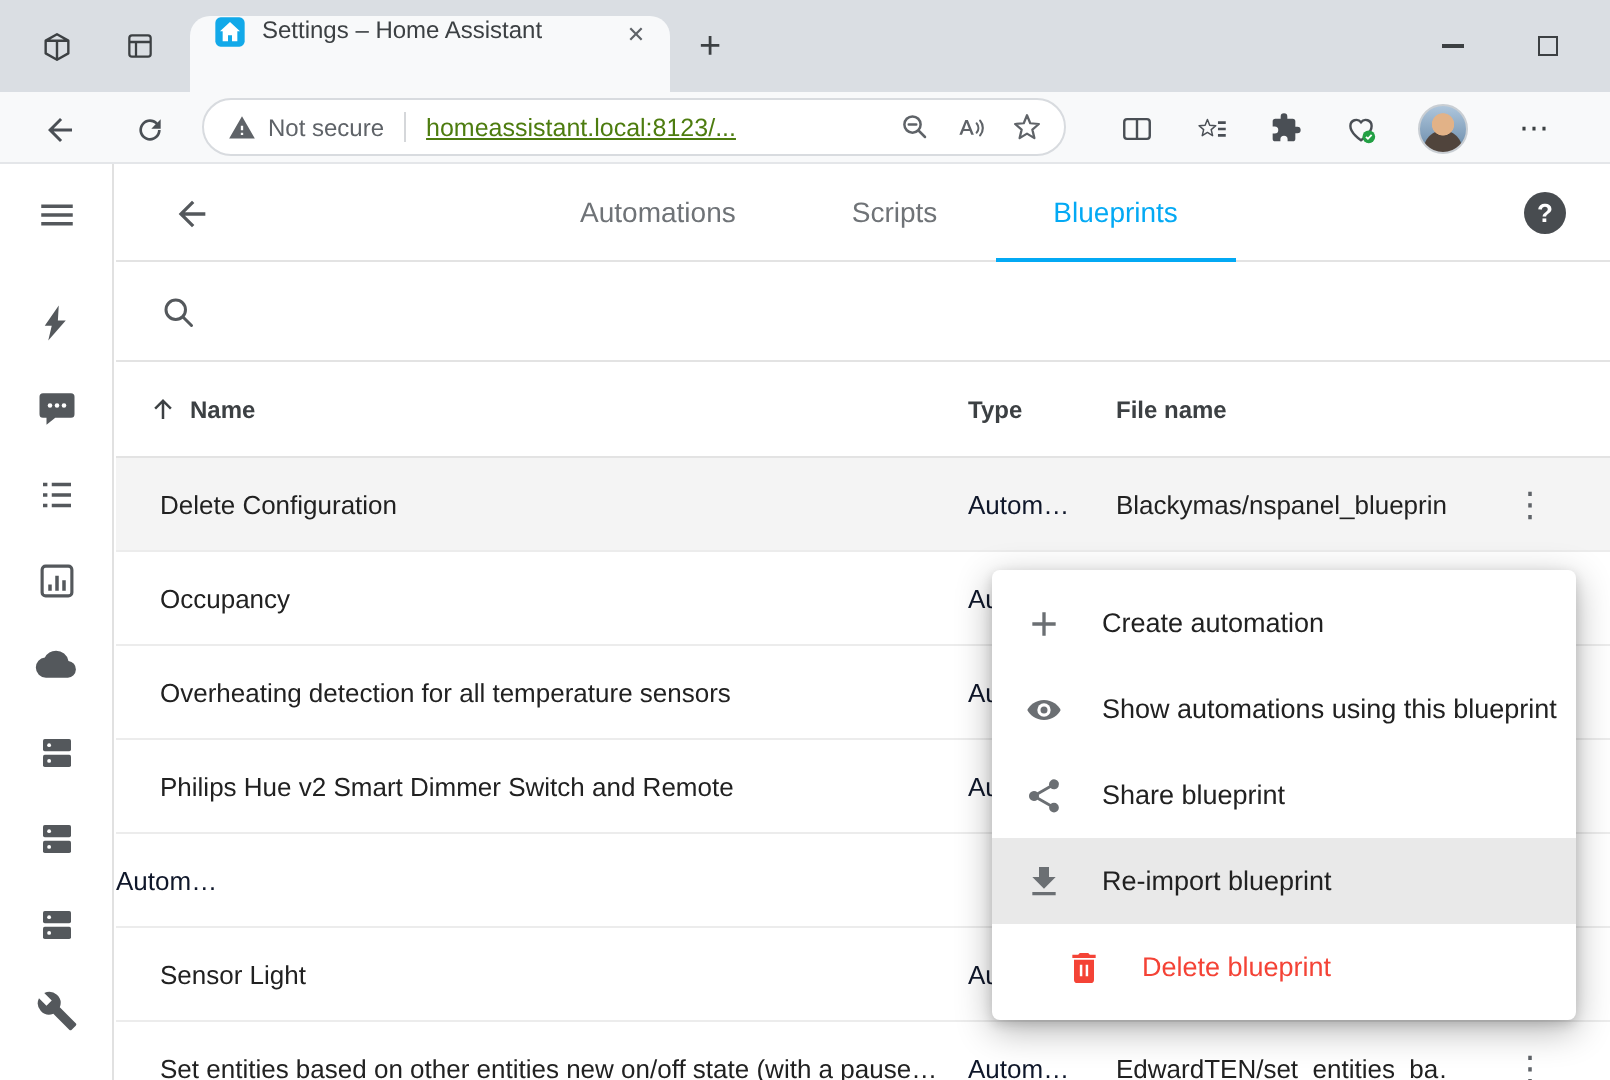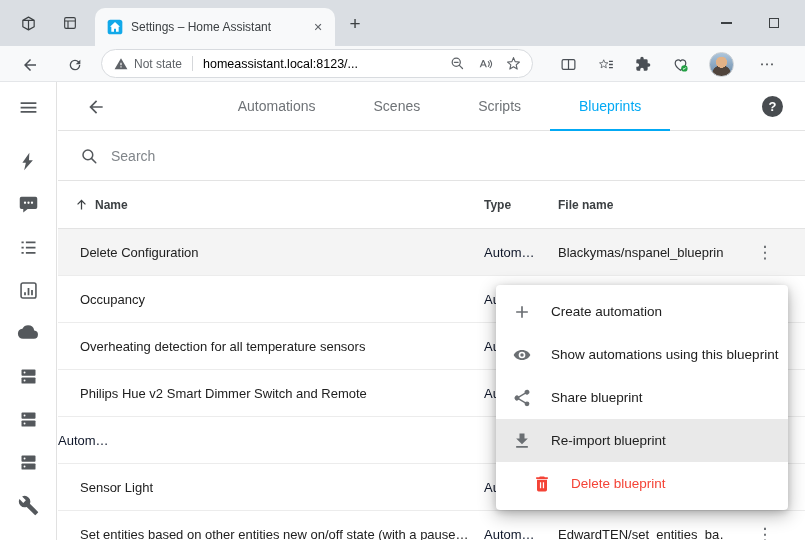--- a/index.html
+++ b/index.html
@@ -3,36 +3,36 @@
 <meta charset="utf-8">
 <style>
   * { box-sizing: border-box; margin: 0; padding: 0; }
   html,body { width: 805px; height: 540px; overflow: hidden; }
   body { font-family: "Liberation Sans", sans-serif; background: #fff; }
   .screen { position: relative; width: 805px; height: 540px; overflow: hidden; background: #fff; }
 
   
   .tabstrip { position: absolute; top: 0; left: 0; right: 0; height: 46px; background: #dadee3; }
   .ts-btn { position: absolute; top: 10px; width: 26px; height: 26px; display: flex; align-items: center; justify-content: center; border-radius: 6px; }
-  .tab { position: absolute; left: 95px; top: 8px; width: 240px; height: 38px; background: #f8f9fa; border-radius: 10px 10px 0 0; display: flex; align-items: center; gap: 8px; padding: 0 8px 0 12px; }
+  .tab { position: absolute; left: 95px; top: 8px; width: 240px; height: 38px; background: #f8f9fa; border-radius: 10px 10px 0 0; display: flex; gap: 8px; padding: 0 8px 0 12px; }
   .tab-title { flex: 1; font-size: 12px; color: #3c4043; white-space: nowrap; overflow: hidden; text-overflow: ellipsis; }
   .tab-close { font-size: 11px; color: #5f6368; width: 18px; height: 18px; display: flex; align-items: center; justify-content: center; border-radius: 4px; }
   .newtab { position: absolute; left: 343px; top: 12px; width: 24px; height: 24px; display: flex; align-items: center; justify-content: center; font-size: 19px; color: #3c4043; }
   .win { position: absolute; top: 9px; width: 30px; height: 28px; display: flex; align-items: center; justify-content: center; }
   #win-min { right: 64px; } #win-max { right: 16px; }
   .win .dash { width: 11px; height: 2px; background: #3c4043; }
   .win .box { width: 10px; height: 10px; border: 1.5px solid #3c4043; }
 
   .toolbar { position: absolute; top: 46px; left: 0; right: 0; height: 36px; background: #f8f9fa; border-bottom: 1px solid #e4e6e9; }
   .tb-btn { position: absolute; top: 5px; width: 27px; height: 27px; display: flex; align-items: center; justify-content: center; border-radius: 6px; }
   #tb-back { left: 16px; } #tb-refresh { left: 61px; }
   .omni { position: absolute; left: 101px; top: 3px; width: 432px; height: 29px; background: #fff; border: 1px solid #d8dbdf; border-radius: 15px; display: flex; align-items: center; gap: 6px; padding: 0 8px 0 12px; }
   .sec-label { font-size: 12px; color: #5f6368; white-space: nowrap; }
   .omni-div { width: 1px; height: 15px; background: #d5d7da; margin: 0 4px; }
-  .url { flex: 1; font-size: 12.5px; color: #000000; white-space: nowrap; overflow: hidden; }
+  .url { flex: 1; font-size: 12.5px; color: #4d7c0f; white-space: nowrap; overflow: hidden; text-decoration: underline; }
   .omni-ic { width: 22px; height: 22px; display: flex; align-items: center; justify-content: center; }
   .tb-right { position: absolute; left: 540px; right: 4px; top: 0; height: 36px; display: flex; align-items: center; justify-content: space-evenly; }
   .tb-right > * { display: flex; align-items: center; justify-content: center; }
   .avatar { width: 25px; height: 25px; border-radius: 50%; border: 1px solid #c9ced3;
     background:
       radial-gradient(circle at 50% 40%, #e2b287 0%, #e2b287 30%, rgba(0,0,0,0) 32%),
       radial-gradient(circle at 50% 95%, #50443c 0%, #50443c 38%, rgba(0,0,0,0) 40%),
       linear-gradient(180deg, #aec6dc 0%, #7e9cb8 70%, #5d7c98 100%); }
   .more-btn { font-size: 15px; color: #3c4043; letter-spacing: 1px; width: 26px; height: 26px; }
 
@@ -119,21 +119,21 @@
     <div class="tb-btn" id="tb-refresh">
       <svg viewBox="0 0 24 24" style="width:16px;height:16px;fill:#4a4f55">
           <path d="M17.65 6.35A7.95 7.95 0 0012 4a8 8 0 108 8h-2a6 6 0 11-1.76-4.24L13 11h7V4l-2.35 2.35z"></path>
         </svg>
     </div>
 
     <div class="omni">
       <svg viewBox="0 0 24 24" style="width:14px;height:14px;fill:#5f6368">
           <path d="M1 21h22L12 2 1 21zm12-3h-2v-2h2v2zm0-4h-2v-4h2v4z"></path>
         </svg>
-      <span class="sec-label">Not state</span>
+      <span class="sec-label">Not secure</span>
       <span class="omni-div"></span>
       <span class="url">homeassistant.local:8123/...</span>
       <span class="omni-ic">
         <svg viewBox="0 0 24 24" style="width:15px;height:15px;fill:none;stroke:#5f6368;stroke-width:2;stroke-linecap:round">
             <circle cx="10" cy="10" r="6.5"></circle>
             <path d="M15 15l5 5M7 10h6"></path>
           </svg>
       </span>
       <span class="omni-ic">
         <svg viewBox="0 0 24 24" style="width:16px;height:16px">
@@ -250,33 +250,31 @@
 
     <div class="ha-main">
       <div class="ha-hdr">
         <span class="hdr-back">
           <svg viewBox="0 0 24 24" style="width:20px;height:20px;fill:#54585c">
               <path d="M20 11H7.8l5.6-5.6L12 4l-8 8 8 8 1.4-1.4L7.8 13H20v-2z"></path>
             </svg>
         </span>
         <div class="ha-tabs">
           <span class="ha-tab">Automations</span>
-          <span class="ha-tab">Scenes</span>
           <span class="ha-tab">Scripts</span>
           <span class="ha-tab active">Blueprints</span>
         </div>
         <span class="help-btn">?</span>
       </div>
 
       <div class="searchbar">
         <svg viewBox="0 0 24 24" style="width:18px;height:18px;fill:none;stroke:#54585c;stroke-width:2;stroke-linecap:round">
             <circle cx="10.5" cy="10.5" r="6.5"></circle>
             <path d="M15.5 15.5L21 21"></path>
           </svg>
-        <input class="search-input" placeholder="Search" style="">
       </div>
 
       <div class="thead">
         <span class="c-name">
           <svg viewBox="0 0 24 24" style="width:15px;height:15px;fill:#3c4043">
               <path d="M12 4l-7 7 1.4 1.4L11 7.8V20h2V7.8l4.6 4.6L19 11z"></path>
             </svg>
           <span>Name</span>
         </span>
         <span class="c-type">Type</span>

